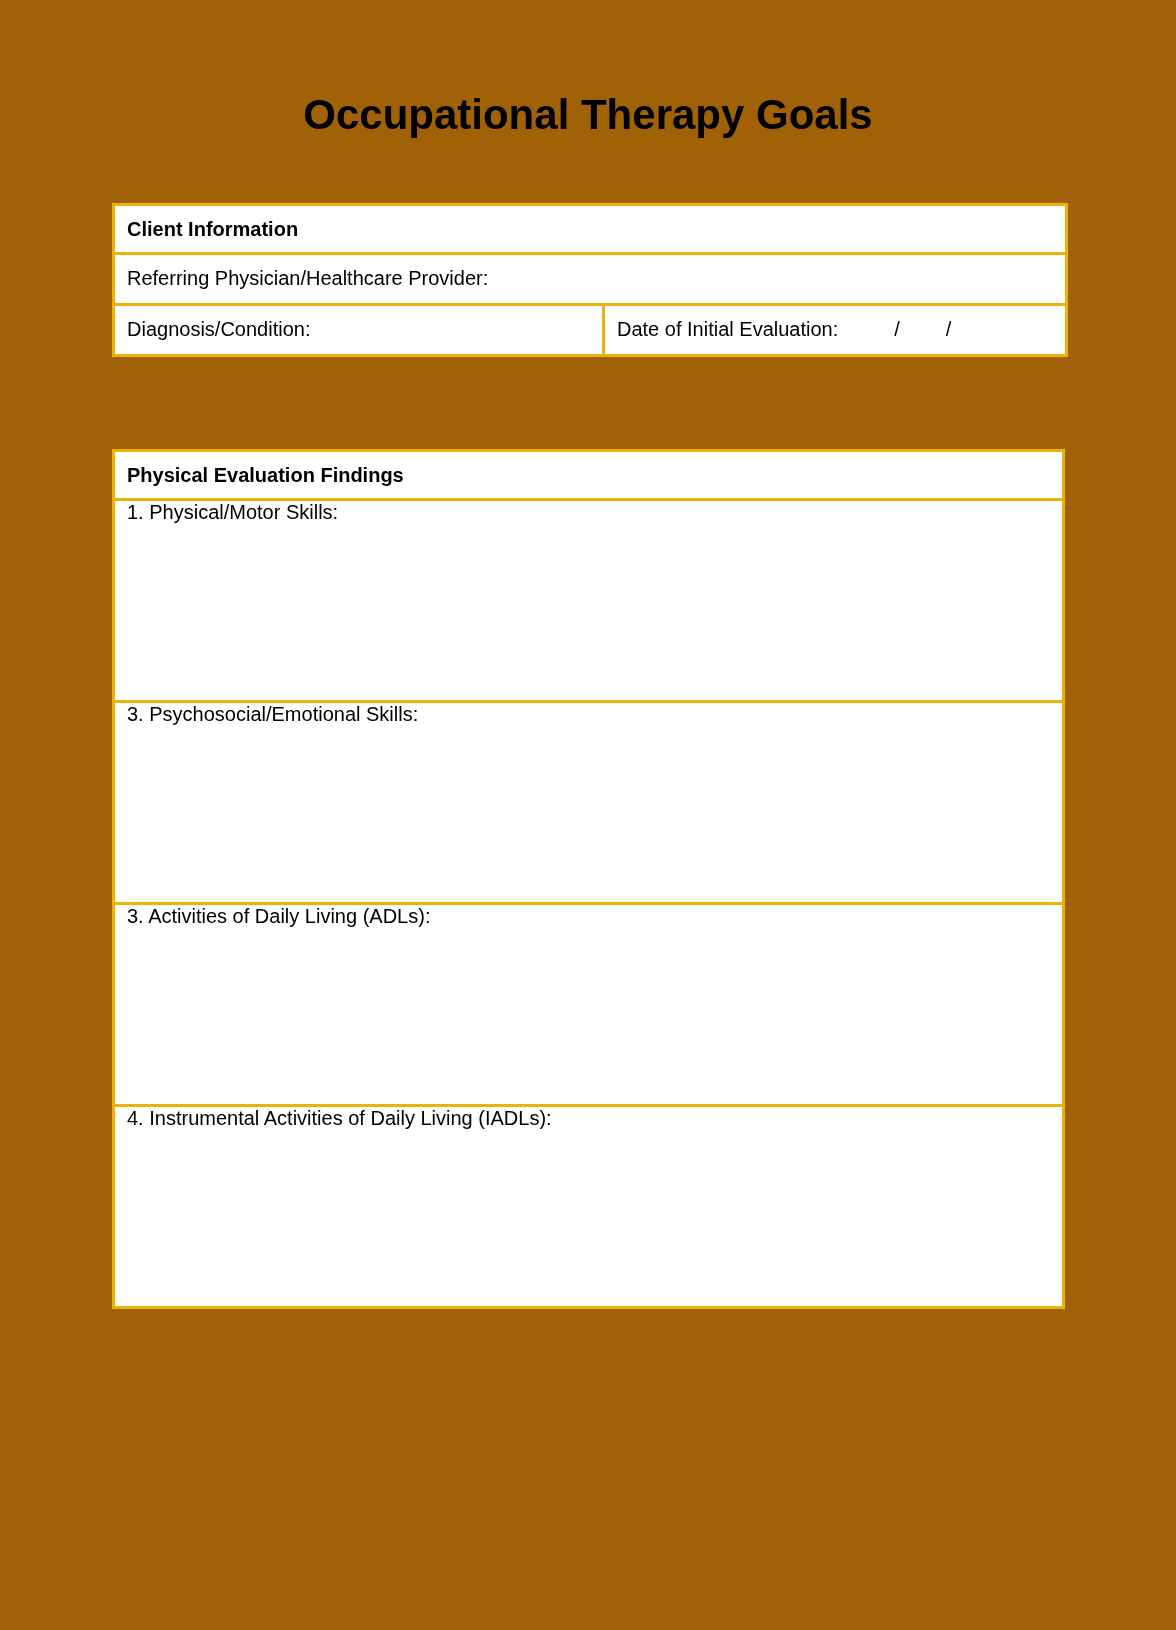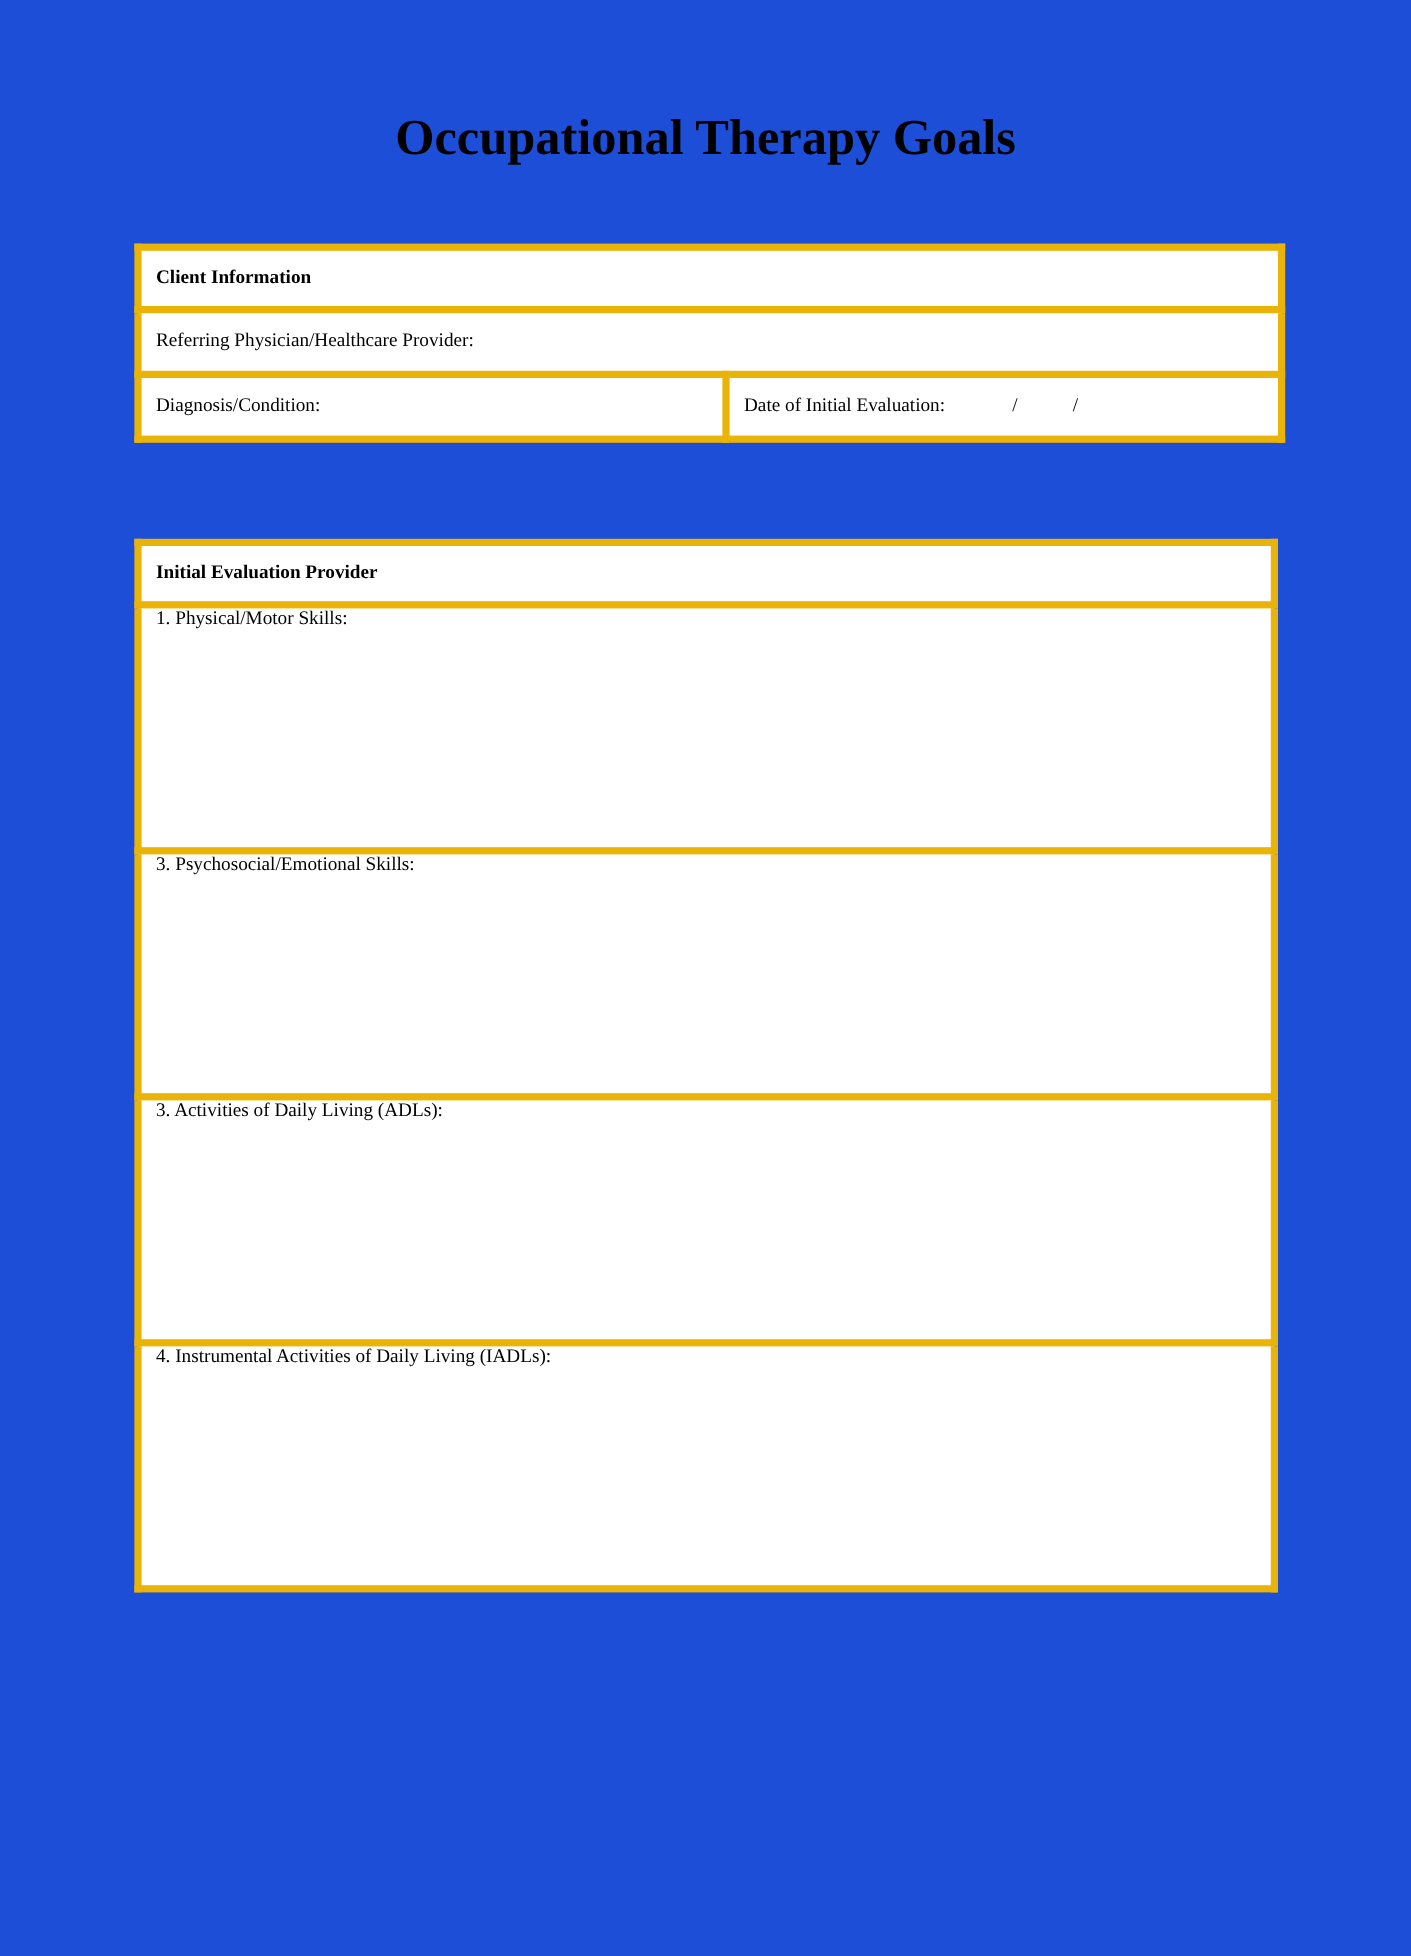--- a/index.html
+++ b/index.html
@@ -4,23 +4,23 @@
 <style>
   html, body {
     margin: 0;
     padding: 0;
     background: #ffffff;
   }
   .page {
     position: relative;
     width: 1176px;
     height: 1630px;
-    background: #1d4ed8;
+    background: #a16207;
     color: #000000;
-    font-family: Liberation Serif, serif;
+    font-family: Liberation Sans, sans-serif;
     overflow: hidden;
   }
   .doc-title {
     position: absolute;
     top: 91px;
     left: 0;
     right: 0;
     margin: 0;
     text-align: center;
     font-size: 42px;
@@ -30,22 +30,22 @@
   table.tbl {
     position: absolute;
     left: 112px;
     width: 953px;
     border-collapse: collapse;
     table-layout: fixed;
   }
   .tbl-client   { top: 203px; }
   .tbl-findings { top: 449px; }
   table.tbl td {
-    border: 6px solid #eab308;
-    font-size: 16px;
+    border: 3px solid #eab308;
+    font-size: 20px;
     padding: 0 12px;
     background: #ffffff;
   }
   td.section-header {
     height: 46px;
     font-weight: 700;
     vertical-align: middle;
   }
   td.field-cell {
     height: 48px;
@@ -108,21 +108,21 @@
         <td class="field-cell">
           <span>Date of Initial Evaluation:</span><span class="date-seg"></span><span>/</span><span class="date-seg seg2"></span><span>/</span><span class="fill-area"></span>
         </td>
       </tr>
     </tbody>
   </table>
 
   <table class="tbl tbl-findings">
     <tbody>
       <tr>
-        <td class="section-header">Initial Evaluation Provider</td>
+        <td class="section-header">Physical Evaluation Findings</td>
       </tr>
       <tr>
         <td class="finding-cell">
           <div>1. Physical/Motor Skills:</div>
           <div class="finding-notes"></div>
         </td>
       </tr>
       <tr>
         <td class="finding-cell">
           <div>3. Psychosocial/Emotional Skills:</div>

